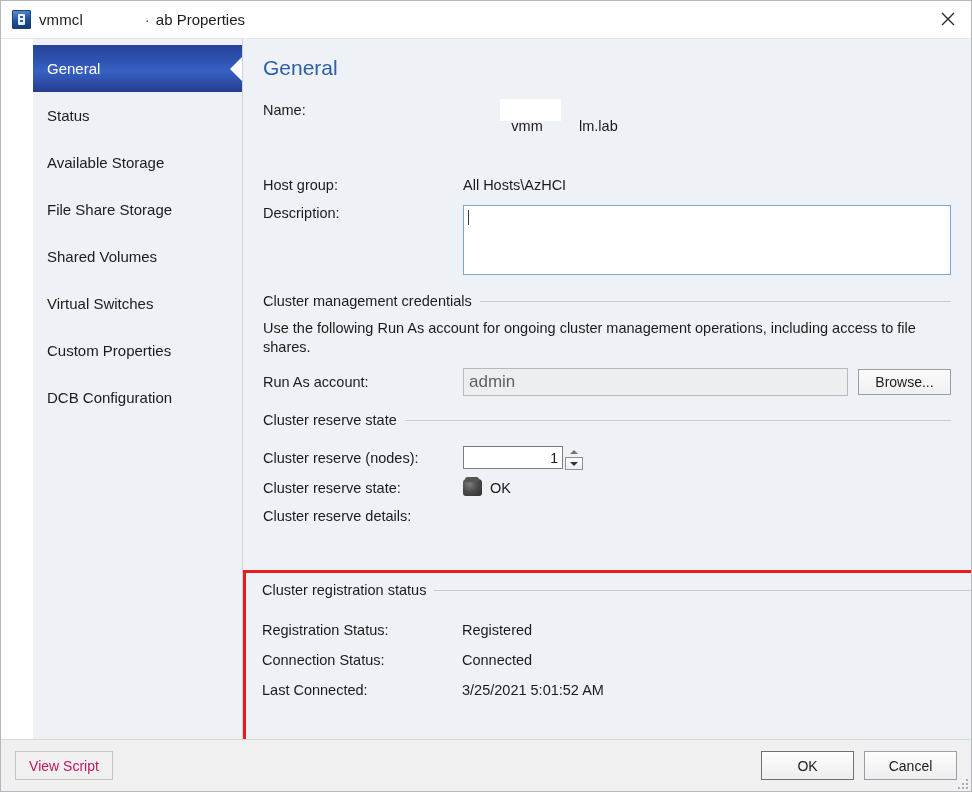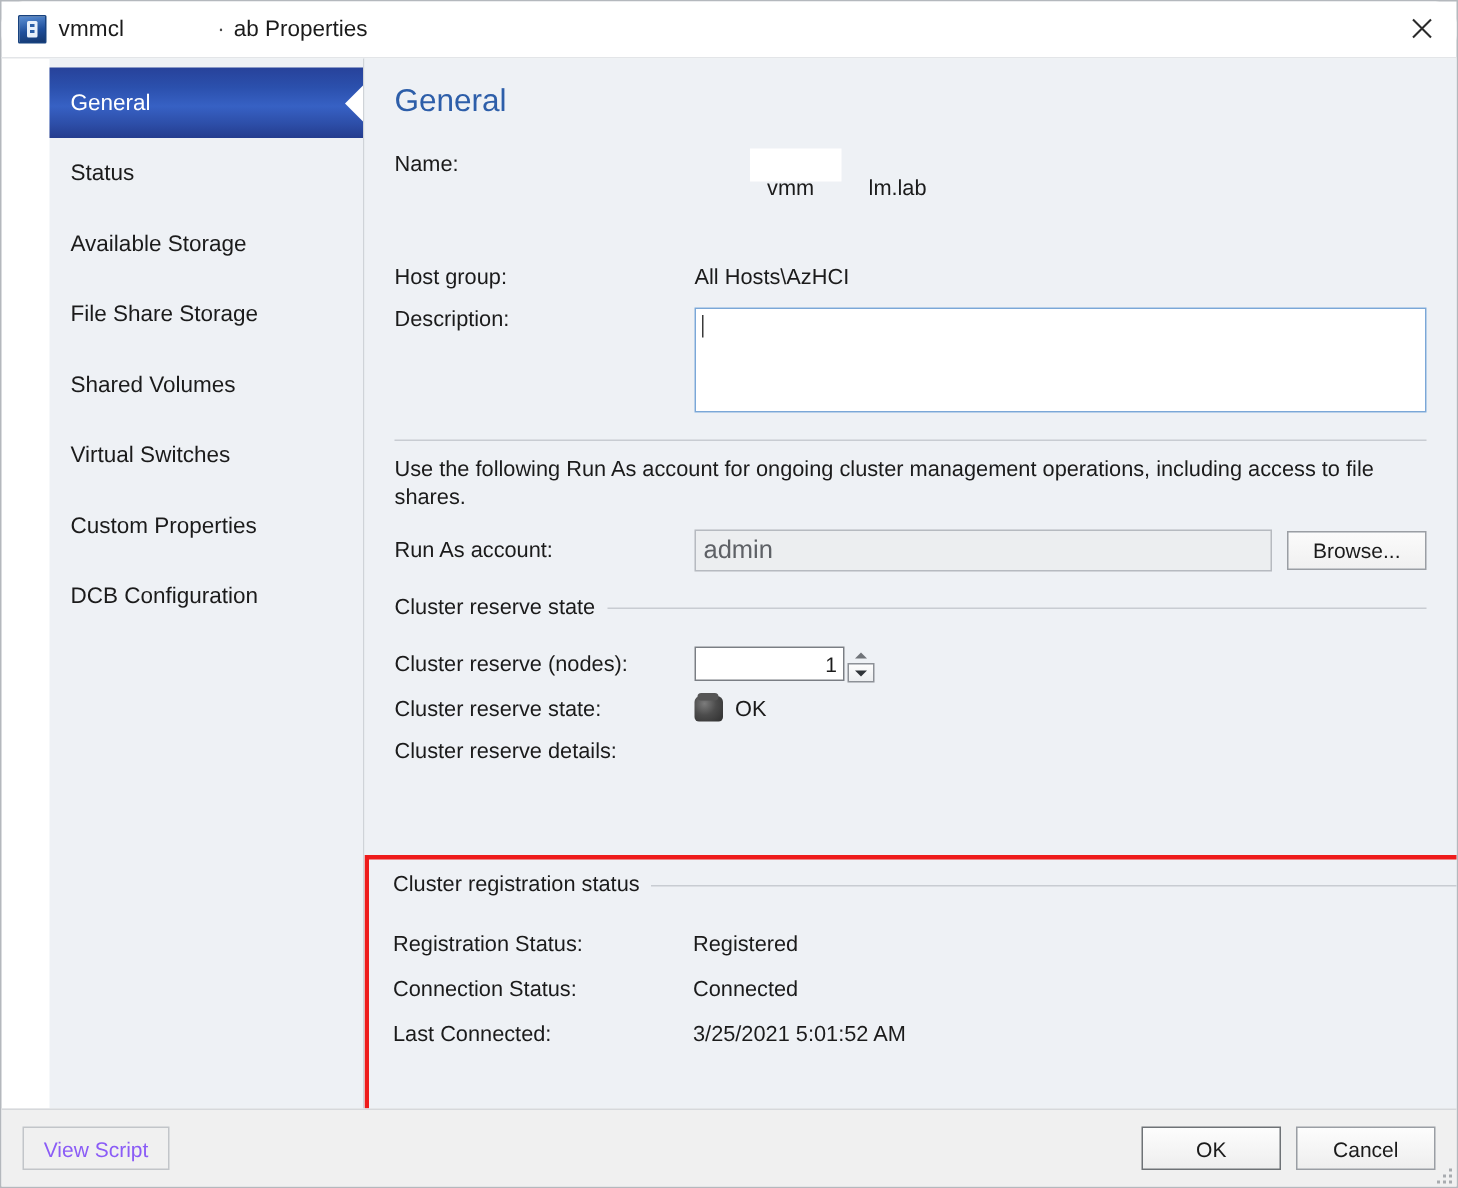--- a/index.html
+++ b/index.html
@@ -382,21 +382,21 @@
     box-sizing: border-box;
     font-size: 14px;
     color: #1b1b1b;
     display: flex;
     align-items: center;
     justify-content: center;
     cursor: pointer;
   }
   #view-script-btn {
     width: 98px;
-    color: #8b5cf6;
+    color: #be185d;
     border-color: #c2c5c9;
     background: #f0f0f0;
     cursor: default;
   }
   #footer-right {
     margin-left: auto;
     display: flex;
     gap: 10px;
   }
   #ok-btn { width: 93px; border-color: #6e7276; }
@@ -481,20 +481,21 @@
 
       <div class="field-row" style="margin-top:12px;">
         <div class="field-label">Description:</div>
         <div id="description-box">
           <div id="description-caret"></div>
           <span></span>
         </div>
       </div>
 
       <div class="group-head" style="margin-top:18px;">
+        <div class="gh-label">Cluster management credentials</div>
         <div class="gh-rule"></div>
       </div>
 
       <div class="para">Use the following Run As account for ongoing cluster management operations, including access to file shares.</div>
 
       <div id="runas-row">
         <div class="field-label">Run As account:</div>
         <div id="runas-input">
           <span>admin</span>
         </div>

